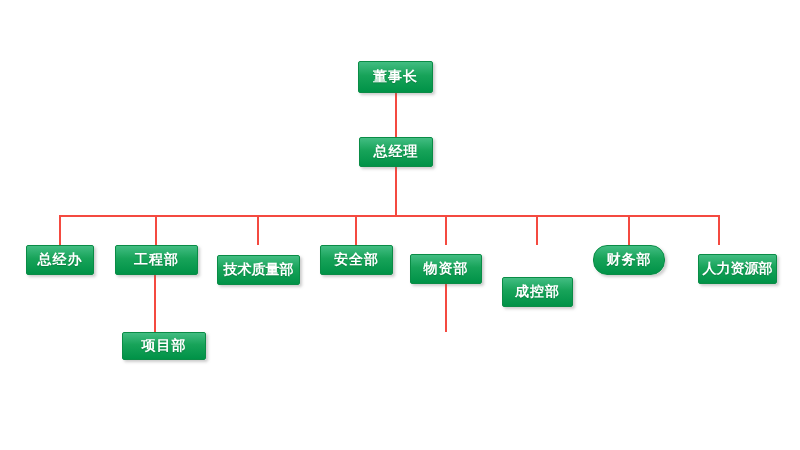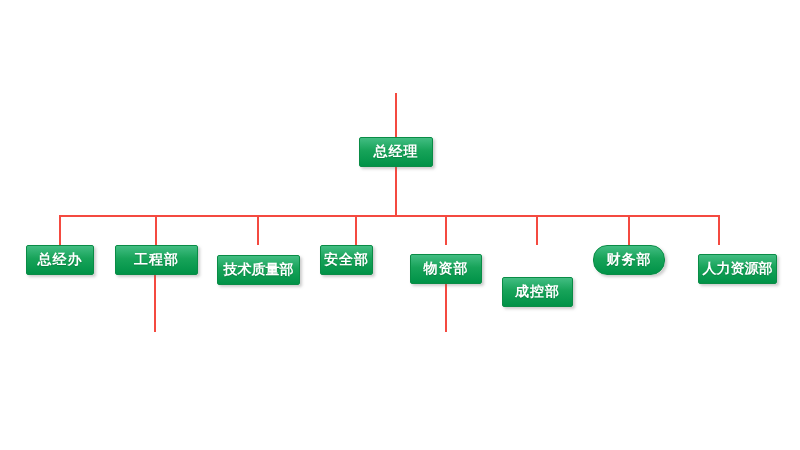--- a/index.html
+++ b/index.html
@@ -53,25 +53,27 @@
   <div class="line v" style="left:257px; top:215px; height:30px;"></div>
   <div class="line v" style="left:355px; top:215px; height:30px;"></div>
   <div class="line v" style="left:445px; top:215px; height:30px;"></div>
   <div class="line v" style="left:536px; top:215px; height:30px;"></div>
   <div class="line v" style="left:628px; top:215px; height:30px;"></div>
   <div class="line v" style="left:718px; top:215px; height:30px;"></div>
 
   <div class="line v" style="left:154px; top:275px; height:57px;"></div>
   <div class="line v" style="left:445px; top:275px; height:57px;"></div>
 
+  <div class="node" style="left:358px; top:61px;  width:75px; height:32px;">董事长</div>
   <div class="node" style="left:359px; top:137px; width:74px; height:30px;text-align:center;">总经理</div>
 
   <div class="node" style="left:26px;  top:245px; width:68px; height:30px;">总经办</div>
   <div class="node" style="left:115px; top:245px; width:83px; height:30px;">工程部</div>
   <div class="node" style="left:217px; top:255px; width:83px; height:30px; letter-spacing:0;">技术质量部</div>
-  <div class="node" style="left:320px; top:245px; width:53px; height:30px;">安全部</div>
+  <div class="node" style="left:320px; top:245px; width:73px; height:30px;">安全部</div>
   <div class="node" style="left:410px; top:254px; width:72px; height:30px;">物资部</div>
   <div class="node" style="left:502px; top:245px; width:71px; height:30px;margin-top:32px;">成控部</div>
   <div class="node" style="left:593px; top:245px; width:72px; height:30px;border-radius:14px;">财务部</div>
   <div class="node" style="left:683px; top:254px; width:79px; height:30px; letter-spacing:0;margin-left:15px;">人力资源部</div>
 
+  <div class="node" style="left:122px; top:332px; width:84px; height:28px;">项目部</div>
 
 </div>
 
 </body></html>

